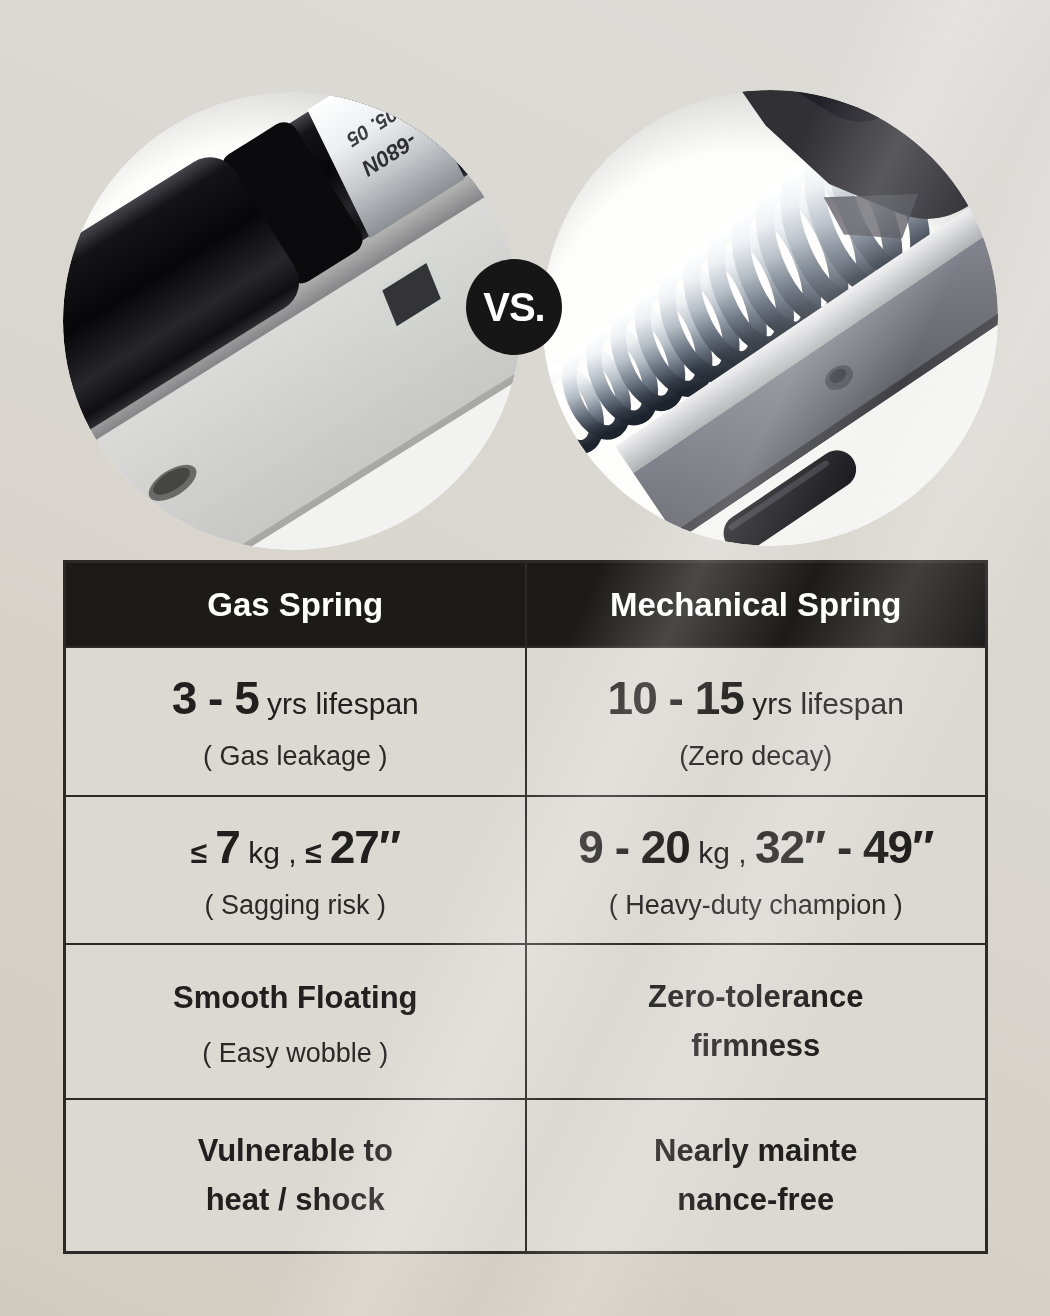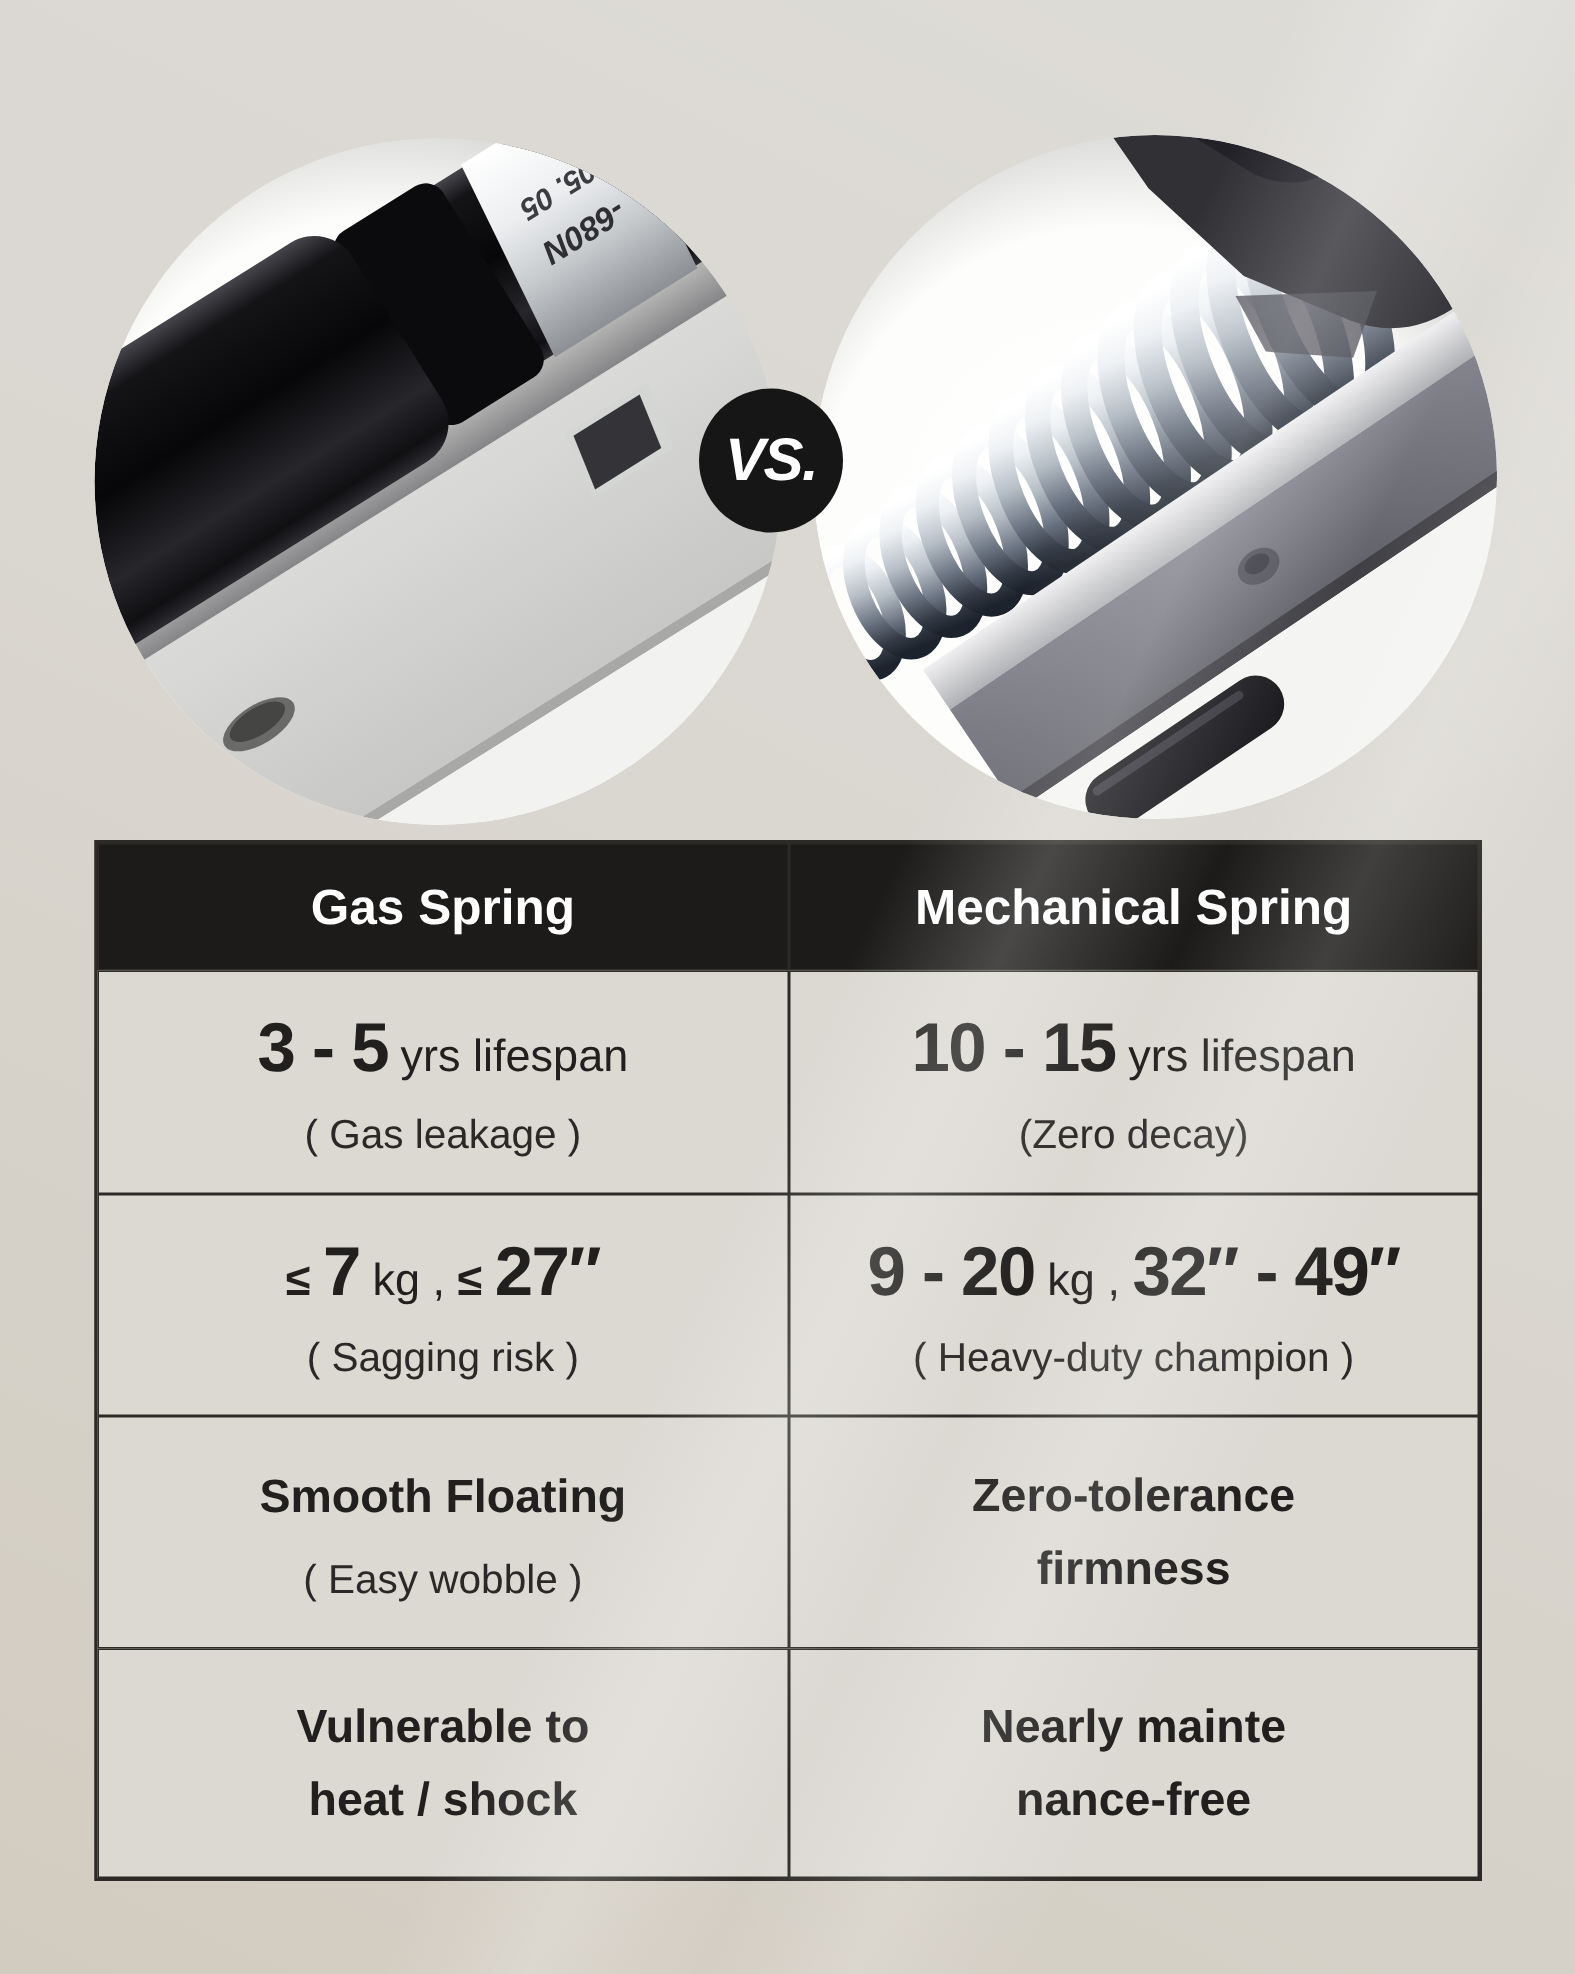--- a/index.html
+++ b/index.html
@@ -10,21 +10,21 @@
   }
   .canvas::after{
     content:"";position:absolute;inset:0;pointer-events:none;
     background:linear-gradient(115deg,rgba(255,255,255,0) 52%,rgba(255,255,255,.20) 58%,rgba(255,255,255,0) 65%,rgba(255,255,255,.16) 71%,rgba(255,255,255,0) 78%);
   }
   .circle{position:absolute;border-radius:50%;overflow:hidden;}
   .circle-left{left:63px;top:92px;width:458px;height:458px;}
   .circle-right{left:542px;top:90px;width:456px;height:456px;}
   .vs-badge{
     position:absolute;left:466px;top:259px;width:96px;height:96px;border-radius:50%;
-    background:#161616;display:flex;align-items:center;justify-content:center;z-index:5;font-style:italic;
+    background:#161616;display:flex;align-items:center;justify-content:center;z-index:5;
   }
   .vs-badge span{color:#ffffff;font-size:40px;font-weight:800;letter-spacing:-1px;}
   .cmp-table{
     position:absolute;left:63px;top:560px;width:925px;height:694px;
     display:grid;grid-template-columns:1fr 1fr;grid-template-rows:85px 149px 148px 155px 1fr;
     border:2px solid #2b2a26;box-sizing:border-box;background:#2b2a26;
   }
   .cell{
     border:1px solid #2b2a26;background:#dcd9d3;
     display:flex;flex-direction:column;align-items:center;justify-content:center;

